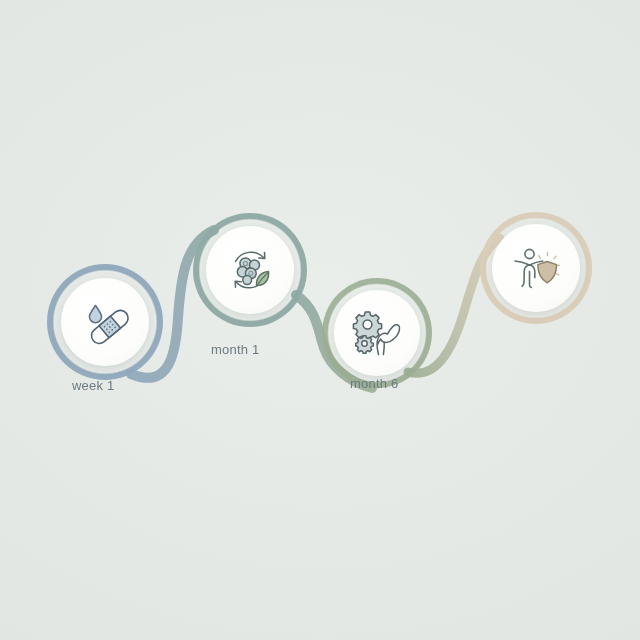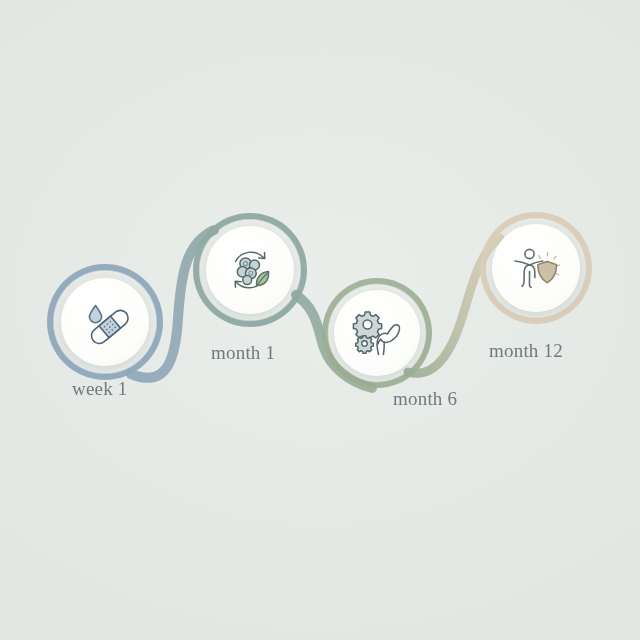--- a/index.html
+++ b/index.html
@@ -52,25 +52,24 @@
     display: flex;
     align-items: center;
     justify-content: center;
   }
   .node-icon {
     display: block;
   }
   .node-label {
     position: absolute;
     color: #6b7b80;
-    font-size: 19px;
+    font-size: 13px;
     letter-spacing: 0.2px;
     white-space: nowrap;
     font-weight: 400;
-    font-family: Liberation Serif, serif;
   }
 </style>
 </head>
 <body>
 
 <div id="canvas">
 
   <svg id="stage-svg" viewBox="0 0 640 640">
     <defs>
       <linearGradient id="gradA" x1="0" y1="1" x2="1" y2="0" gradientUnits="objectBoundingBox">
@@ -202,21 +201,21 @@
         </g>
 
         <path d="M27.5 47.5 C26.0 41.5, 25.2 35.5, 27.2 31.0 C29.0 27.0, 33.0 25.5, 36.5 26.8" stroke="#55656a" fill="none"></path>
         <path d="M36.5 26.8 C38.8 23.0, 41.5 19.0, 44.0 18.0 C47.0 16.8, 49.2 19.2, 48.4 22.8 C47.6 26.5, 45.0 30.2, 42.0 32.5" stroke="#55656a" fill="none"></path>
         <path d="M42.0 32.5 C40.0 34.4, 37.6 35.6, 35.2 35.6 C32.6 35.6, 30.6 34.2, 29.6 32.2" stroke="#55656a" fill="none"></path>
         <path d="M29.6 32.2 C28.4 33.6, 27.2 35.0, 26.9 37.0" stroke="#55656a" fill="none"></path>
         <path d="M33.2 35.4 C33.4 39.8, 33.0 44.0, 32.4 47.5" stroke="#55656a" fill="none"></path>
       </svg>
     </div>
   </div>
-  <div class="node-label" style="left:350px; top:388px;margin-left:43px;">month 6</div>
+  <div class="node-label" style="left:350px; top:376px;">month 6</div>
 
   <div class="node" style="left:480px; top:212px; width:112px; height:112px;">
     <div class="node-ring" style="background:
            radial-gradient(circle at 50% 50%,
              rgba(217,205,184,0) 0 62%,
              rgba(217,205,184,0.97) 64%,
              rgba(217,205,184,0.97) 94%,
              rgba(217,205,184,0) 97%);
            filter: blur(0.4px);"></div>
     <div class="node-disc" style="width:88px; height:88px; box-shadow:0 3px 10px rgba(120,110,90,0.16);">
@@ -237,15 +236,14 @@
         <path d="M20.5 24.0 C17.6 24.6, 15.6 26.4, 15.3 29.5 C15.0 33.5, 15.2 37.5, 15.0 41.0
                  C14.9 43.2, 14.2 44.6, 13.0 45.4" fill="none" stroke="#60706e"></path>
         <path d="M20.5 24.0 C23.4 24.6, 25.4 26.4, 25.7 29.5 C25.9 32.0, 25.9 34.4, 25.8 36.6" fill="none" stroke="#60706e"></path>
         <path d="M20.5 30.5 L20.5 44.2 C20.5 45.4, 21.2 46.2, 22.2 46.4" fill="none" stroke="#60706e"></path>
 
         <path d="M38.2 20.5 L47.6 23.6 C47.6 32.0, 44.6 38.2, 38.2 41.8
                  C31.8 38.2, 28.8 32.0, 28.8 23.6 Z" fill="#cdbfa6" stroke="#8e8268" stroke-width="1.5"></path>
       </svg>
     </div>
   </div>
-  <div class="node-label" style="left:489px; top:340px;">month 12</div>
 
 </div>
 
 </body></html>

